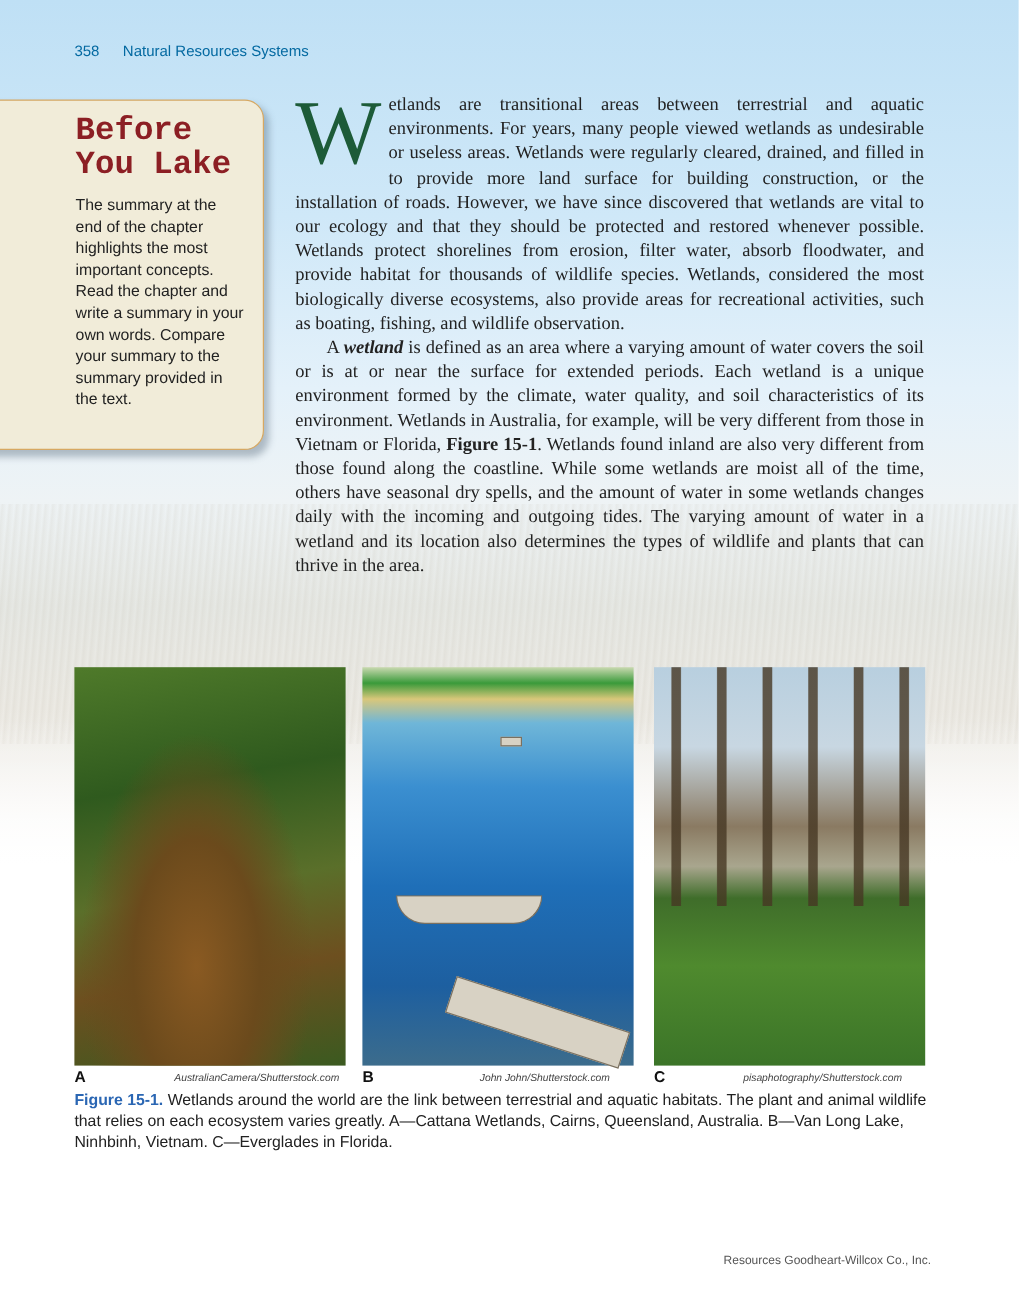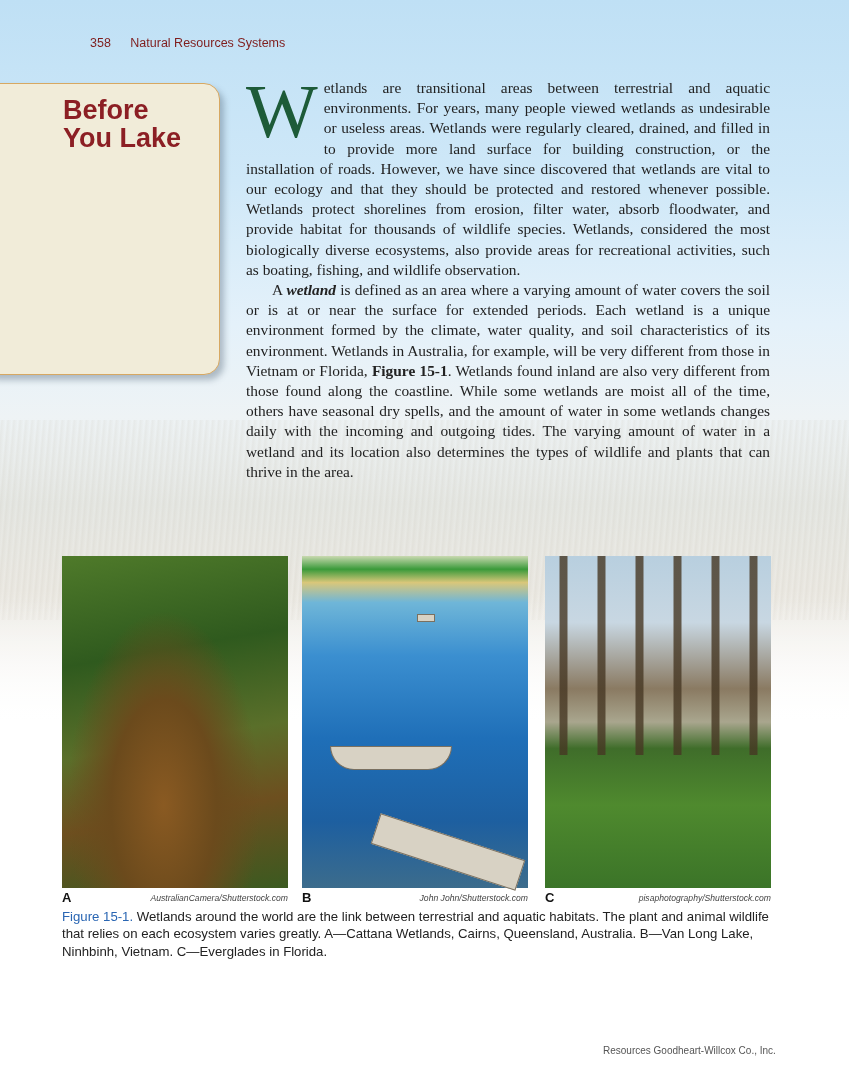--- a/index.html
+++ b/index.html
@@ -2,62 +2,63 @@
 <html><head>
 <meta charset="utf-8">
 <style>
   html,body{margin:0;padding:0;}
   body{width:849px;height:1087px;position:relative;overflow:hidden;background:#ffffff;font-family:"Liberation Sans",sans-serif;}
   .bg{position:absolute;left:0;top:0;width:849px;height:720px;
       background:linear-gradient(180deg,#bfe0f5 0%,#cfe8f8 25%,#e4f1fa 45%,#eef3f5 58%,#e6e8e4 70%,#eceae4 82%,#f6f5f2 92%,#ffffff 100%);}
   .grass{position:absolute;left:0;top:420px;width:849px;height:200px;
       background:repeating-linear-gradient(95deg,rgba(180,170,150,0.0) 0px,rgba(170,160,140,0.10) 2px,rgba(180,170,150,0.0) 6px);}
   .fade{position:absolute;left:0;top:600px;width:849px;height:140px;background:linear-gradient(180deg,rgba(255,255,255,0),#ffffff);}
-  .header{position:absolute;top:36px;left:62px;font-size:12.5px;color:#7f1d1d;margin-left:28px;}
+  .header{position:absolute;top:36px;left:62px;font-size:12.5px;color:#0369a1;}
   .header .num{margin-right:16px;}
   .box{position:absolute;left:-10px;top:83px;width:228px;height:290px;background:#f1ecd9;border:1.5px solid #d7a862;border-radius:0 16px 16px 0;box-shadow:4px 5px 6px rgba(60,80,100,0.35);}
-  .box h2{position:absolute;left:72px;top:12px;margin:0;font-family:Liberation Sans, sans-serif;font-weight:bold;font-size:27px;line-height:28px;color:#8c1f24;}
+  .box h2{position:absolute;left:72px;top:12px;margin:0;font-family:Liberation Mono, monospace;font-weight:bold;font-size:27px;line-height:28px;color:#8c1f24;}
   .box p{position:absolute;left:72px;top:78px;width:140px;margin:0;font-size:13.2px;line-height:18px;color:#222;}
   .body{position:absolute;left:246px;top:78px;width:524px;font-family:"Liberation Serif",serif;font-size:15.4px;line-height:20.2px;color:#222;text-align:justify;}
   .body p{margin:0;}
   .body p.ind{text-indent:26px;}
   .dropcap{float:left;font-size:76px;line-height:58px;color:#1d5b38;margin:4px 6px 0 0;font-family:"Liberation Serif",serif;}
   .photo{position:absolute;top:556px;height:332px;}
   .pA{left:62px;width:226px;background:
       radial-gradient(ellipse at 45% 75%,#8a5a22 0%,#6b4a1c 30%,rgba(0,0,0,0) 55%),
       linear-gradient(170deg,#4f7a2a 0%,#2f5a1e 30%,#5a6f2a 55%,#6d4f1f 75%,#3b5a20 100%);}
   .pB{left:302px;width:226px;background:
       linear-gradient(180deg,#c9d9b0 0%,#3a9a3a 4%,#d9c77a 8%,#6fb6d8 14%,#3b8fd0 30%,#1f6fb8 55%,#1d5fa0 80%,#3c6c8c 100%);}
   .pC{left:545px;width:226px;background:
       linear-gradient(180deg,#b8cfdf 0%,#c8d7e2 20%,#8a7a62 40%,#a9a68e 50%,#3f6d2a 58%,#4f8a2e 75%,#3b7428 100%);}
   .trees{position:absolute;inset:0;background:repeating-linear-gradient(90deg,rgba(60,45,30,0) 0px,rgba(60,45,30,0) 14px,rgba(70,55,35,0.8) 15px,rgba(70,55,35,0.8) 22px,rgba(60,45,30,0) 23px,rgba(60,45,30,0) 38px);height:60%;}
   .boat{position:absolute;background:#d8d2c4;border:1px solid #7a7060;}
   .label{position:absolute;top:890px;font-weight:bold;font-size:13px;color:#111;}
-  .credit{position:absolute;top:893px;font-style:italic;font-size:8.6px;color:#444;text-align:right;}
+  .credit{position:absolute;top:893px;font-style:italic;font-size:8.6px;color:#444;text-align:center;}
   .caption{position:absolute;left:62px;top:908px;width:710px;font-size:13.2px;line-height:17.3px;color:#222;}
-  .caption .fig{color:#2a66b3;font-weight:normal;}
+  .caption .fig{color:#2a66b3;font-weight:bold;}
   .copyright{position:absolute;top:1045px;left:603px;font-size:10px;color:#555;}
 </style>
 </head>
 <body>
 
 <div class="bg"></div>
 <div class="grass"></div>
 <div class="fade"></div>
 
 <div class="header">
   <span class="num">358</span>
   <span>Natural Resources Systems</span>
 </div>
 
 <div class="box">
   <h2>
     <span>Before</span><br>
     <span>You Lake</span>
   </h2>
+  <p>The summary at the end of the chapter highlights the most important concepts. Read the chapter and write a summary in your own words. Compare your summary to the summary provided in the text.</p>
 </div>
 
 <div class="body">
   <p><span class="dropcap">W</span><span>etlands are transitional areas between terrestrial and aquatic environments. For years, many people viewed wetlands as undesirable or useless areas. Wetlands were regularly cleared, drained, and filled in to provide more land surface for building construction, or the installation of roads. However, we have since discovered that wetlands are vital to our ecology and that they should be protected and restored whenever possible. Wetlands protect shorelines from erosion, filter water, absorb floodwater, and provide habitat for thousands of wildlife species. Wetlands, considered the most biologically diverse ecosystems, also provide areas for recreational activities, such as boating, fishing, and wildlife observation.</span></p>
   <p class="ind"><span>A </span><b><i>wetland</i></b><span> is defined as an area where a varying amount of water covers the soil or is at or near the surface for extended periods. Each wetland is a unique environment formed by the climate, water quality, and soil characteristics of its environment. Wetlands in Australia, for example, will be very different from those in Vietnam or Florida, </span><b>Figure 15-1</b><span>. Wetlands found inland are also very different from those found along the coastline. While some wetlands are moist all of the time, others have seasonal dry spells, and the amount of water in some wetlands changes daily with the incoming and outgoing tides. The varying amount of water in a wetland and its location also determines the types of wildlife and plants that can thrive in the area.</span></p>
 </div>
 
 <div class="photo pA"></div>
 <div class="photo pB">
   <div class="boat" style="left:28px;top:190px;width:120px;height:22px;border-radius:0 0 30px 30px;"></div>

